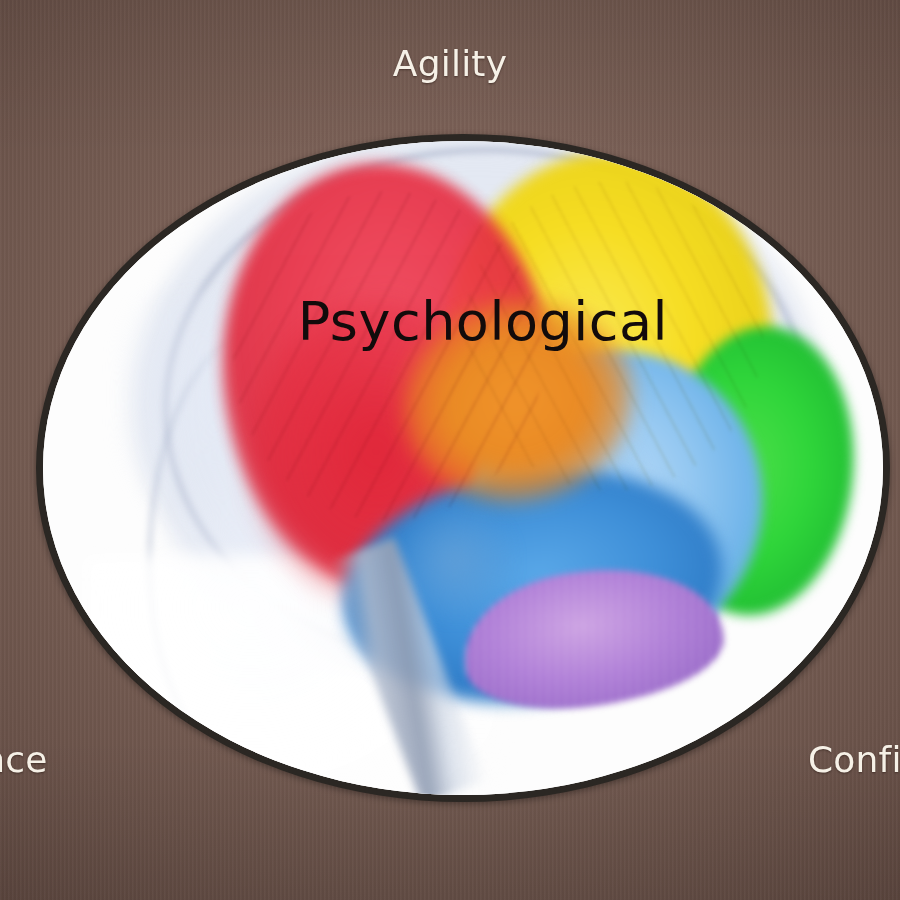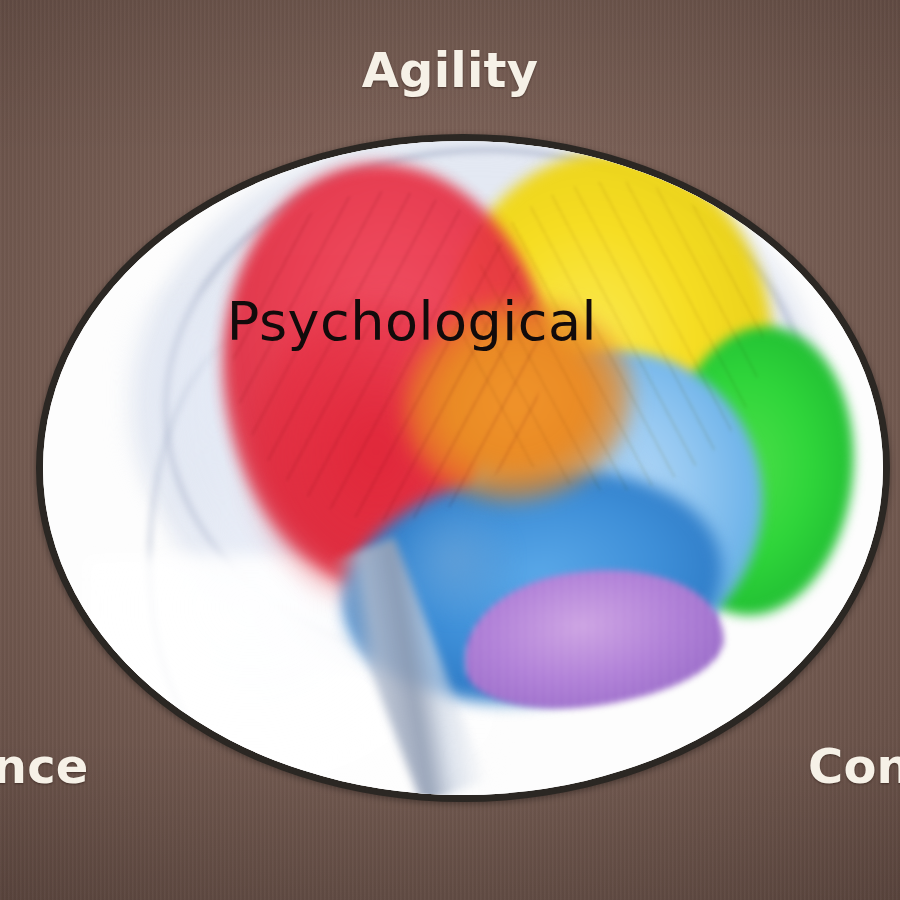--- a/index.html
+++ b/index.html
@@ -36,26 +36,25 @@
       rgba(0,0,0,0.00) 18%,
       rgba(0,0,0,0.00) 82%,
       rgba(0,0,0,0.09) 100%);
     pointer-events: none;
   }
 
   
   .ring-label {
     position: absolute;
     color: #f6f1e7;
-    font-size: 48px;
+    font-size: 36px;
     line-height: 1;
     white-space: nowrap;
     letter-spacing: 0.2px;
     text-shadow: 0 1px 2px rgba(40,24,18,0.55);
-    font-weight: bold;
   }
   #label-top {
     top: 46px;
     left: 0;
     width: 900px;
     text-align: center;
   }
   #label-bottom-left {
     top: 742px;
     left: -40px;   
@@ -255,27 +254,27 @@
   #photo-blur {
     position: absolute;
     inset: 0;
     backdrop-filter: blur(0.6px);
     pointer-events: none;
   }
 
   
   #center-caption {
     position: absolute;
-    left: 172px;
+    left: 188px;
     top: 286px;
     width: 480px;
     color: #120b0b;
     font-size: 54px;
     line-height: 1.33;
-    text-align: center;
+    text-align: right;
     letter-spacing: 0.5px;
     pointer-events: none;
   }
   #center-caption .l2 { display: block; padding-left: 4px; }
 </style>
 </head>
 <body>
 
 <div id="stage">
 

